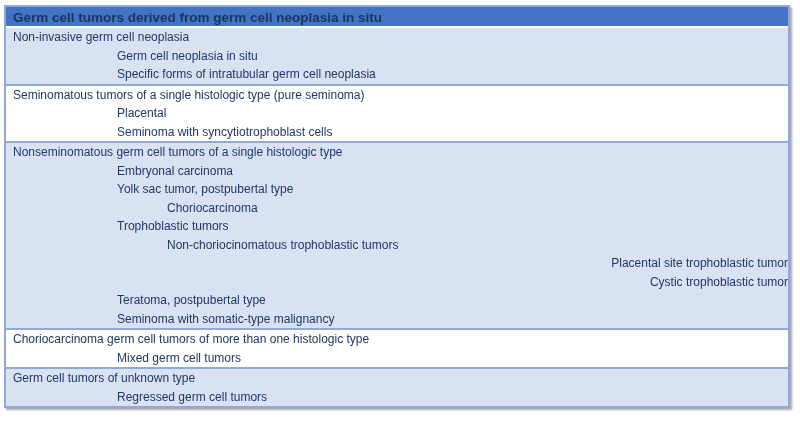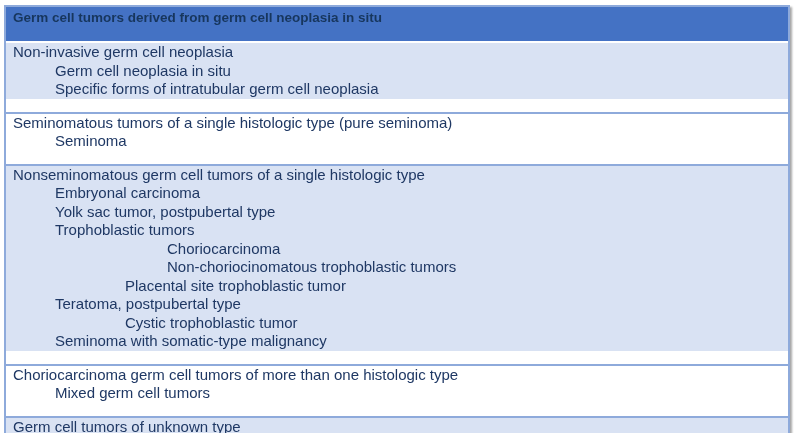--- a/index.html
+++ b/index.html
@@ -16,68 +16,69 @@
     width:800px;height:433px;overflow:hidden;background:#fff;
     font-family:"Liberation Sans", sans-serif;position:relative;
   }
   .cls-table{
     position:absolute;left:4px;top:5px;width:786px;
     border:2px solid var(--border);
     box-shadow:2px 2px 2px rgba(0,0,0,0.35);
     background:var(--plain-bg);
   }
   .cls-header{
-    height:36px;line-height:21px;
+    height:21px;line-height:21px;
     background:var(--header-bg);
     color:var(--header-text);
     font-weight:bold;font-size:13.5px;
     padding-left:7px;
     border-bottom:2px solid #FFFFFF;
     white-space:nowrap;overflow:hidden;
   }
   .section{background:var(--plain-bg);}
   .section.shaded{background:var(--band-bg);}
-  .section + .section{border-top:2px solid var(--border);margin-top:13px;}
+  .section + .section{border-top:2px solid var(--border);}
   .row{
     height:18.5px;line-height:18.5px;
-    font-size:15px;color:var(--text);
+    font-size:12px;color:var(--text);
     white-space:nowrap;overflow:hidden;
   }
   .indent-0{padding-left:7px;}
-  .indent-1{padding-left:49px;}
+  .indent-1{padding-left:111px;}
   .indent-2{padding-left:161px;}
-  .indent-3{padding-left:119px;}
+  .indent-3{padding-left:119px;text-align:right;}
 </style>
 </head>
 <body>
 
 <div class="cls-table">
   <div class="cls-header">
     <span>Germ cell tumors derived from germ cell neoplasia in situ</span>
   </div>
   <div>
       <div class="section shaded">
         <div class="row indent-0"><span>Non-invasive germ cell neoplasia</span></div>
         <div class="row indent-1"><span>Germ cell neoplasia in situ</span></div>
         <div class="row indent-1"><span>Specific forms of intratubular germ cell neoplasia</span></div>
       </div>
       <div class="section">
         <div class="row indent-0"><span>Seminomatous tumors of a single histologic type (pure seminoma)</span></div>
-        <div class="row indent-1"><span>Seminoma</span></div>
+        <div class="row indent-1"><span>Placental</span></div>
+        <div class="row indent-1"><span>Seminoma with syncytiotrophoblast cells</span></div>
       </div>
       <div class="section shaded">
         <div class="row indent-0"><span>Nonseminomatous germ cell tumors of a single histologic type</span></div>
         <div class="row indent-1"><span>Embryonal carcinoma</span></div>
         <div class="row indent-1"><span>Yolk sac tumor, postpubertal type</span></div>
+        <div class="row indent-2"><span>Choriocarcinoma</span></div>
         <div class="row indent-1"><span>Trophoblastic tumors</span></div>
-        <div class="row indent-2"><span>Choriocarcinoma</span></div>
         <div class="row indent-2"><span>Non-choriocinomatous trophoblastic tumors</span></div>
         <div class="row indent-3"><span>Placental site trophoblastic tumor</span></div>
+        <div class="row indent-3"><span>Cystic trophoblastic tumor</span></div>
         <div class="row indent-1"><span>Teratoma, postpubertal type</span></div>
-        <div class="row indent-3"><span>Cystic trophoblastic tumor</span></div>
         <div class="row indent-1"><span>Seminoma with somatic-type malignancy</span></div>
       </div>
       <div class="section">
         <div class="row indent-0"><span>Choriocarcinoma germ cell tumors of more than one histologic type</span></div>
         <div class="row indent-1"><span>Mixed germ cell tumors</span></div>
       </div>
       <div class="section shaded">
         <div class="row indent-0"><span>Germ cell tumors of unknown type</span></div>
         <div class="row indent-1"><span>Regressed germ cell tumors</span></div>
       </div>

